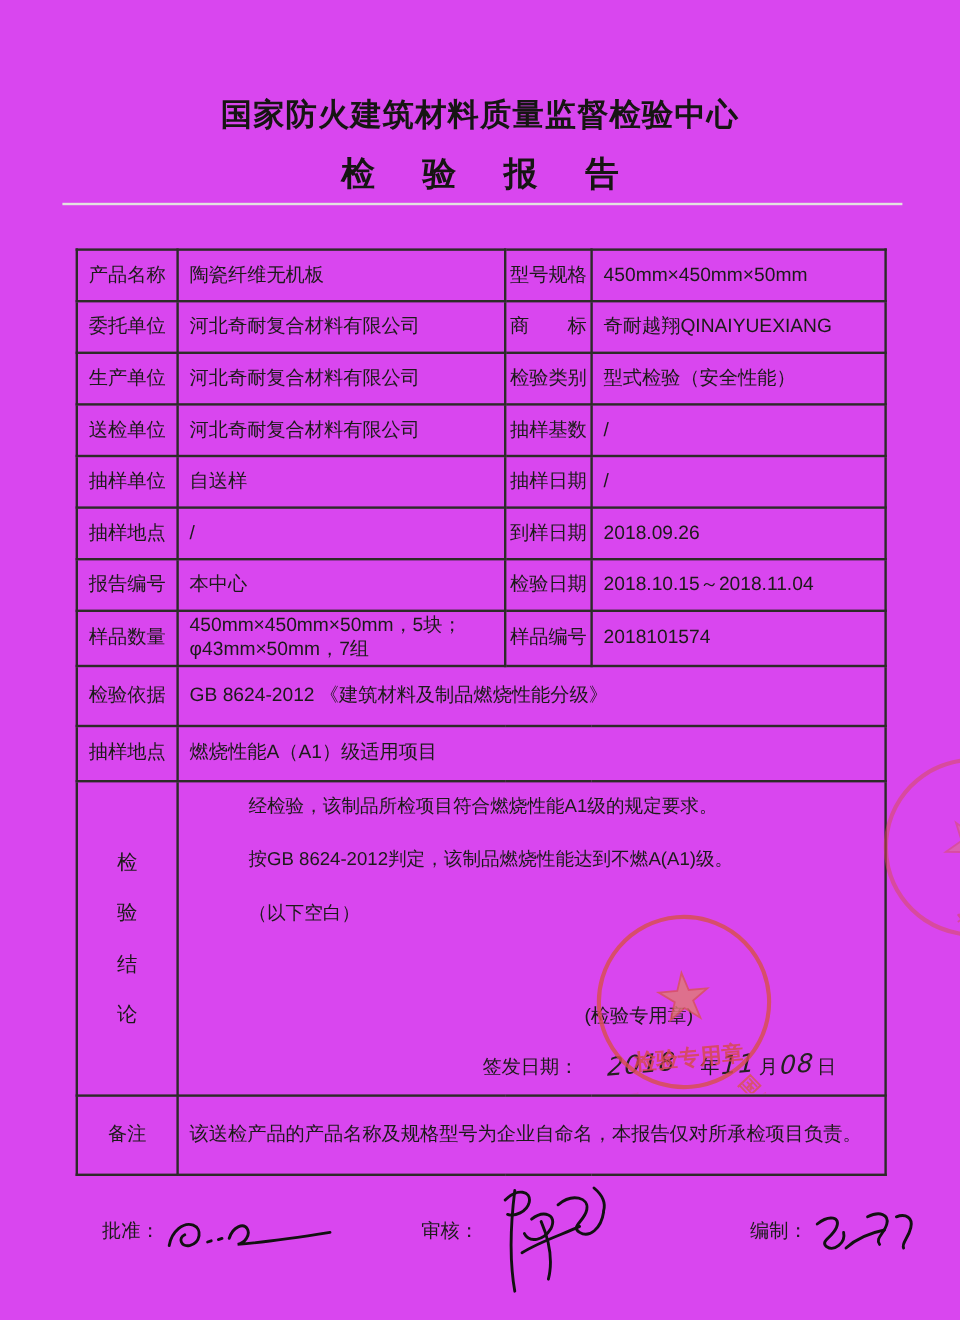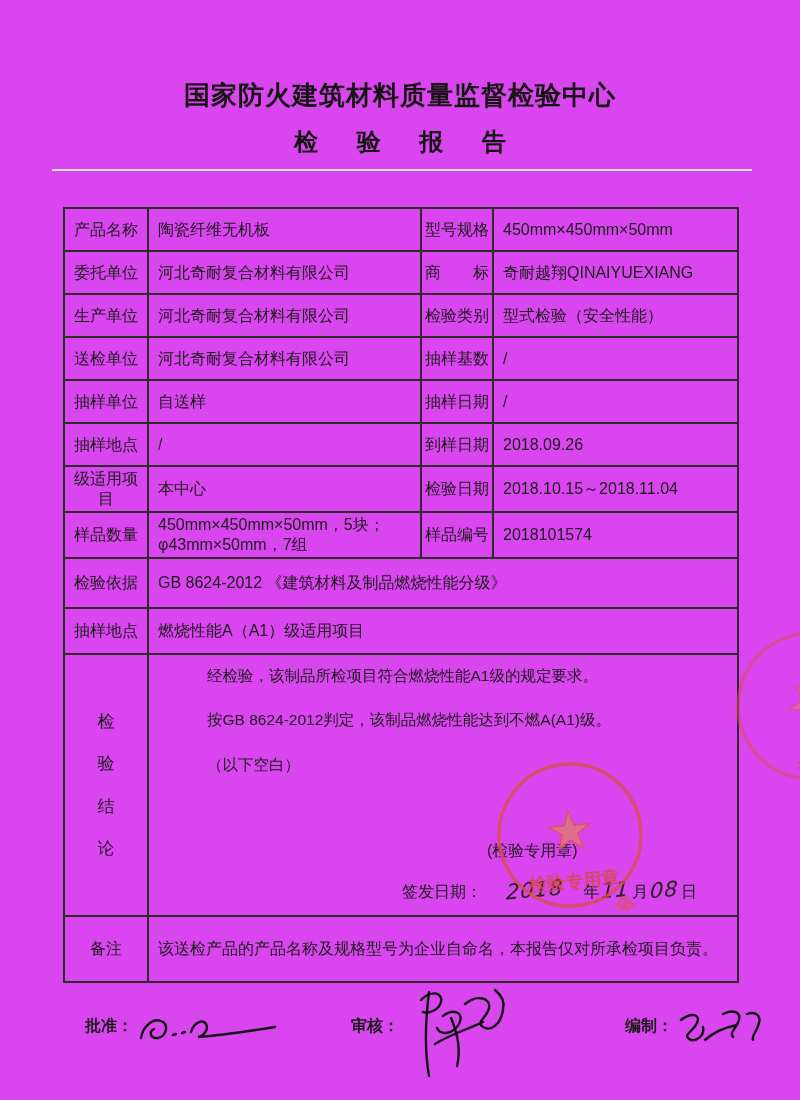--- a/index.html
+++ b/index.html
@@ -9,21 +9,21 @@
     font-family:"Liberation Sans","DejaVu Sans",sans-serif;
     color:#1c1b19;
   }
   .scan-line{position:absolute;left:52px;top:169px;width:700px;height:2px;background:#e3e2df;}
   .center-name{
     position:absolute;left:0;top:78px;width:100%;margin:0;
     text-align:center;font-size:26px;font-weight:700;letter-spacing:1px;color:#161513;
   }
   .report-title{
     position:absolute;left:0;top:126px;width:100%;margin:0;
-    text-align:center;font-size:24px;font-weight:700;letter-spacing:16px;padding-left:16px;
+    text-align:center;font-size:28px;font-weight:700;letter-spacing:16px;padding-left:16px;
     box-sizing:border-box;color:#161513;
   }
   .report-meta{
     position:absolute;left:63px;top:180px;width:674px;
     display:flex;justify-content:space-between;align-items:flex-end;
     font-size:15.5px;font-weight:500;
   }
   .report-meta .num{letter-spacing:0.5px;}
   table.report-table{
     position:absolute;left:63px;top:207px;width:674px;
@@ -49,21 +49,21 @@
     display:inline-block;font-family:"DejaVu Sans",sans-serif;
     font-style:italic;font-size:21px;font-weight:500;
     transform:rotate(-5deg) skewX(-8deg);letter-spacing:1px;color:#23221f;
   }
   .unit{margin:0 2px;}
   .stamp{position:absolute;pointer-events:none;}
   .stamp-main{left:494px;top:759px;width:152px;height:152px;opacity:0.82;}
   .stamp-edge{left:733px;top:628px;width:156px;height:156px;opacity:0.5;}
   .sig-row{position:absolute;left:63px;top:1008px;width:710px;display:flex;align-items:flex-start;}
   .sig-group{display:flex;align-items:flex-start;}
-  .sig-label{font-size:16px;font-weight:700;padding-top:8px;white-space:nowrap;}
+  .sig-label{font-size:16px;font-weight:400;padding-top:8px;white-space:nowrap;}
   .sig-ink{stroke:#111;fill:none;stroke-width:2.4;stroke-linecap:round;}
 </style>
 </head>
 <body>
 
 <div class="page">
 
   <div class="scan-line"></div>
 
   <h1 class="center-name">国家防火建筑材料质量监督检验中心</h1>
@@ -108,21 +108,21 @@
       <td class="lbl">抽样日期</td>
       <td class="val">/</td>
     </tr>
     <tr class="r43">
       <td class="lbl">抽样地点</td>
       <td class="val">/</td>
       <td class="lbl">到样日期</td>
       <td class="val">2018.09.26</td>
     </tr>
     <tr class="r43">
-      <td class="lbl">级适用项目</td>
+      <td class="lbl">报告编号</td>
       <td class="val">本中心</td>
       <td class="lbl">检验日期</td>
       <td class="val">2018.10.15～2018.11.04</td>
     </tr>
     <tr class="r48">
       <td class="lbl">样品数量</td>
       <td class="val">450mm×450mm×50mm，5块；φ43mm×50mm，7组</td>
       <td class="lbl">样品编号</td>
       <td class="val">2018101574</td>
     </tr>

